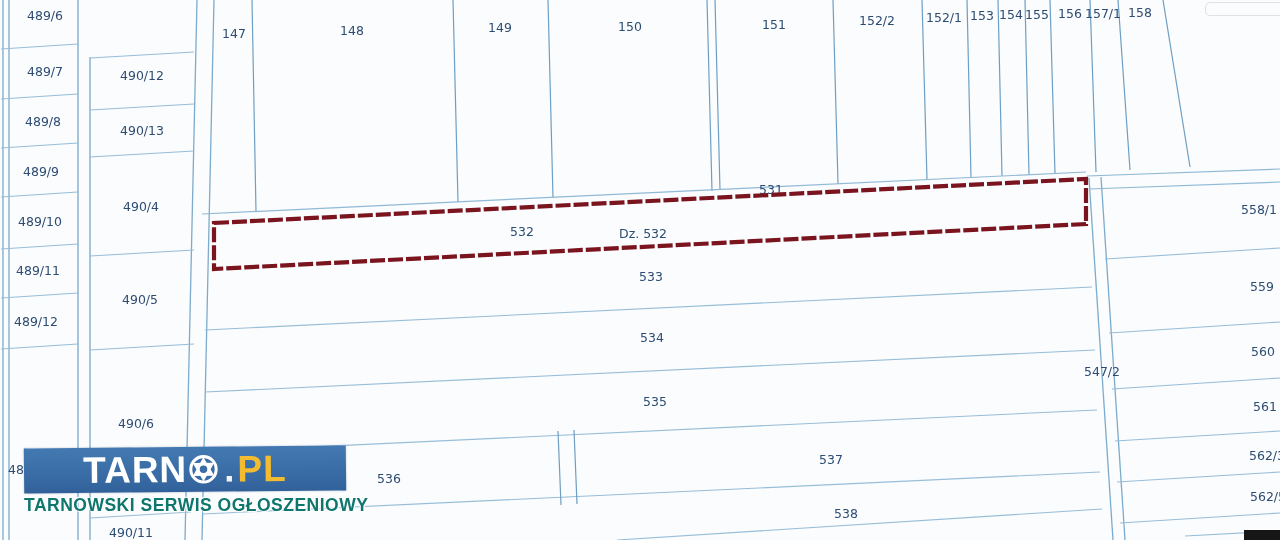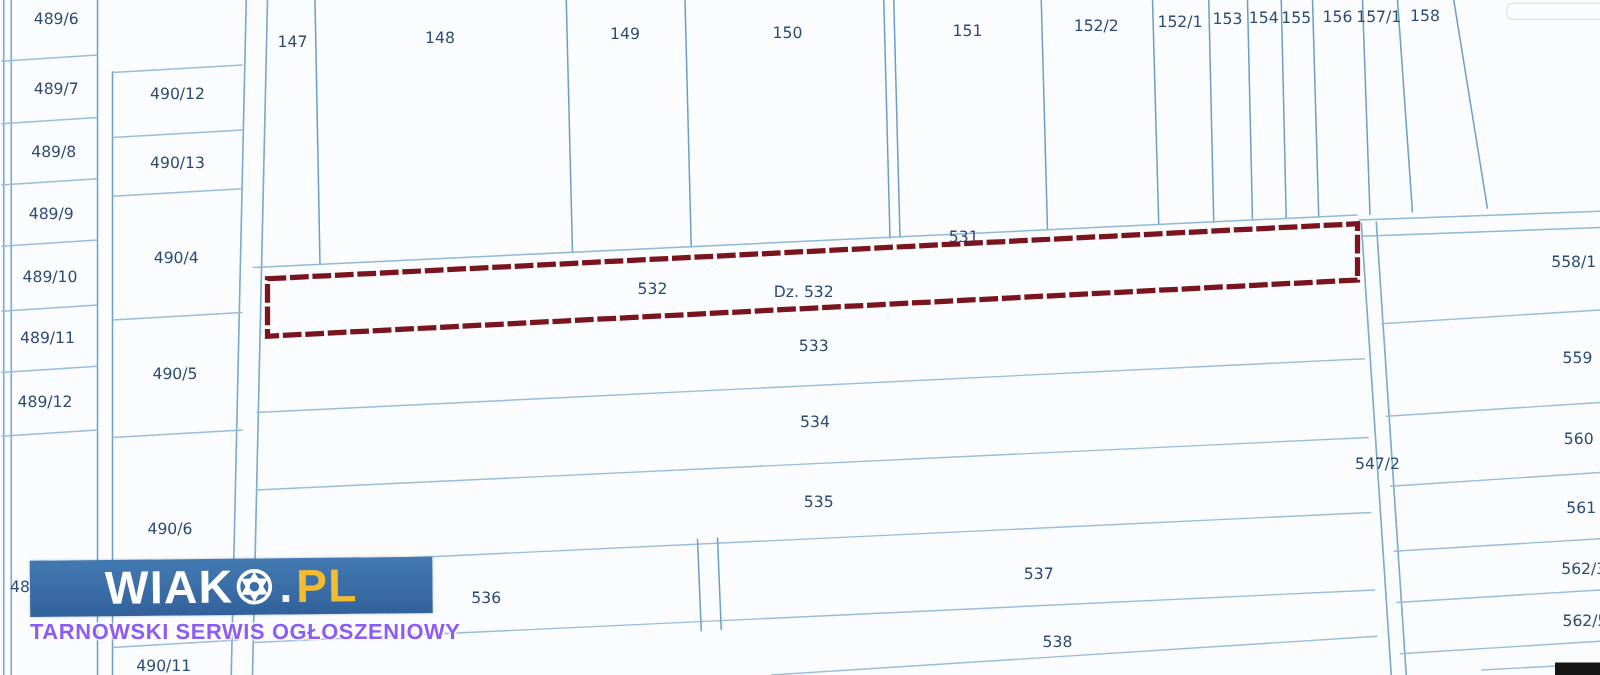--- a/index.html
+++ b/index.html
@@ -37,21 +37,21 @@
     font-weight:bold;font-size:37px;line-height:1;letter-spacing:1px;
     color:#ffffff;white-space:nowrap;
   }
   .wm-star{width:31px;height:31px;margin:0 1px;flex:0 0 auto;position:static;}
   .wm-dot{color:#f2f4f7;margin:0 2px 0 4px;}
   .wm-tld{color:#f2bb30;}
   .wm-tagline{
     margin-top:3px;text-align:right;
     font-family:"Liberation Sans","DejaVu Sans",sans-serif;
     font-weight:bold;font-size:17.5px;letter-spacing:.5px;
-    color:#8b5cf6;white-space:nowrap;
+    color:#0f766e;white-space:nowrap;
     text-shadow:0 0 2px #fff,0 0 3px #fff,1px 1px 1px #fff,-1px -1px 1px #fff;
   }
   .corner-box-tr{
     position:absolute;left:1205px;top:2px;width:90px;height:12px;
     border:1px solid #dde2e7;border-radius:5px;background:transparent;
   }
   .corner-box-br{
     position:absolute;left:1244px;top:530px;width:36px;height:10px;
     background:#161616;
   }
@@ -186,21 +186,21 @@
     <polygon class="highlight-outline" points="214,223 1086,179 1086,224 214,269"></polygon>
   </svg>
 
   <div class="corner-box-tr"></div>
 
   <div class="corner-box-br"></div>
 
   <div class="wm">
     <div class="wm-banner">
       <div class="wm-text">
-        <span>WIAK</span>
+        <span>TARN</span>
         <svg class="wm-star" viewBox="0 0 36 36">
           <circle cx="18" cy="18" r="16.5" fill="#ffffff"></circle>
           <circle cx="18" cy="18" r="13" fill="#3a6da6"></circle>
           <polygon points="18,4 30.5,25.5 5.5,25.5" fill="#ffffff"></polygon>
           <polygon points="18,32 5.5,10.5 30.5,10.5" fill="#ffffff"></polygon>
           <circle cx="18" cy="18" r="4.4" fill="#3a6da6"></circle>
         </svg>
           <span class="wm-dot">.</span>
           <span class="wm-tld">PL</span>
       </div>

